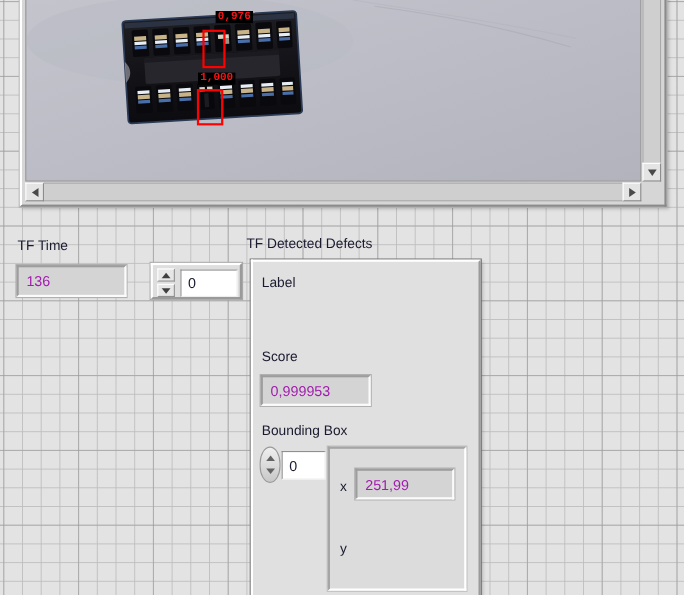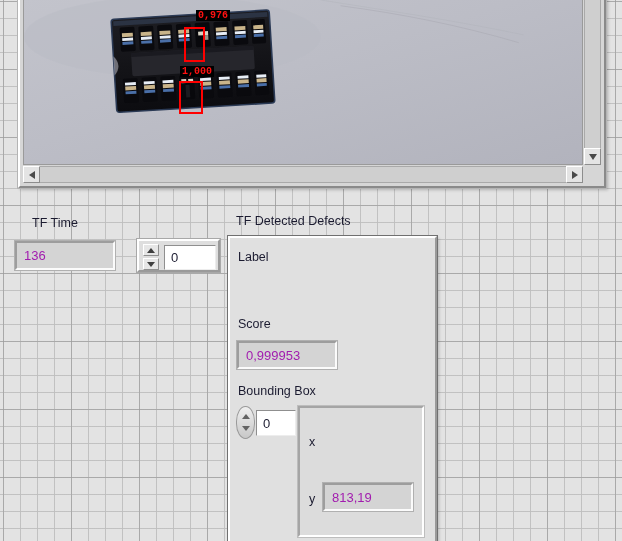--- a/index.html
+++ b/index.html
@@ -312,51 +312,51 @@
   <div id="hscroll">
     <div class="sb-btn" id="hs-left">
       <span class="tri tri-left"></span>
     </div>
     <div class="sb-btn" id="hs-right">
       <span class="tri tri-right"></span>
     </div>
   </div>
 </div>
 
-<div class="lv-label" style="left:32px;top:216px;">TF Time</div>
+<div class="lv-label" style="left:16px;top:216px;">TF Time</div>
 <div class="lv-ind" style="left:15px;top:241px;width:100px;height:29px;">136</div>
 
 <div class="spin-wrap" style="left:137px;top:239px;width:83px;height:33px;">
   <div class="spin-arrows">
     <div class="spin-btn">
       <span class="tri-up-s"></span>
     </div>
     <div class="spin-btn">
       <span class="tri-down-s"></span>
     </div>
   </div>
   <div class="lv-ctrl-field" style="left:25px;top:4px;width:52px;height:25px;">0</div>
 </div>
 
-<div class="lv-label" style="left:236px;top:214px;text-align:center;">TF Detected Defects</div>
+<div class="lv-label" style="left:224px;top:214px;text-align:center;">TF Detected Defects</div>
 
 <div class="lv-frame" style="left:228px;top:236px;width:209px;height:315px;">
 
   <div class="lv-label" style="left:8px;top:12px;">Label</div>
 
   <div class="lv-label" style="left:8px;top:79px;">Score</div>
   <div class="lv-ind" style="left:7px;top:103px;width:100px;height:28px;">0,999953</div>
 
   <div class="lv-label" style="left:8px;top:146px;">Bounding Box</div>
 
   <div class="oval-spin" style="left:6px;top:168px;">
     <span class="tri-up-t"></span>
     <span class="tri-down-t"></span>
   </div>
   <div class="lv-ctrl-field" style="left:26px;top:172px;width:40px;height:26px;">0</div>
 
   <div class="lv-subframe" style="left:68px;top:168px;width:126px;height:131px;">
     <div class="lv-label" style="left:9px;top:27px;">x</div>
+    <div class="lv-ind" style="left:23px;top:18px;width:90px;height:28px;">251,99</div>
 
     <div class="lv-label" style="left:9px;top:84px;">y</div>
-    <div class="lv-ind" style="left:23px;top:75px;width:90px;height:28px;">813,19</div>
   </div>
 </div>
 
 </body></html>

